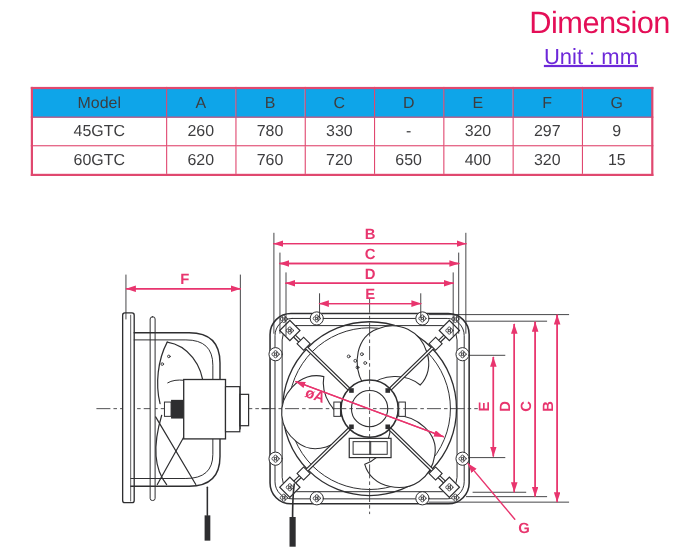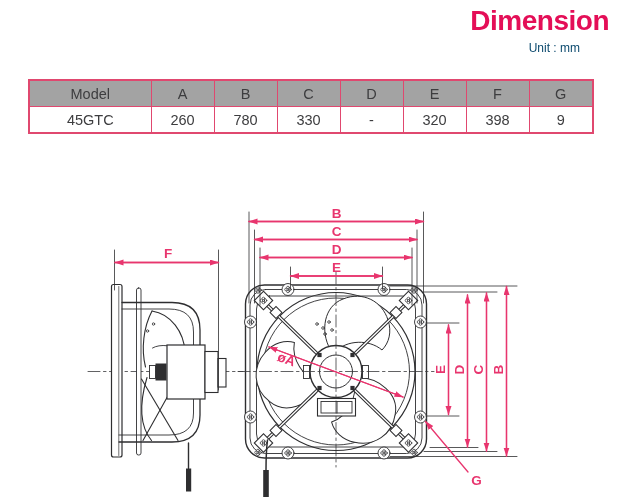--- a/index.html
+++ b/index.html
@@ -2,36 +2,36 @@
 <html><head>
 <meta charset="utf-8">
 <style>
   html,body{margin:0;padding:0;}
   body{
     width:621px;height:504px;position:relative;background:#fff;overflow:hidden;
     font-family:"Liberation Sans",sans-serif;
   }
   .title{
     position:absolute;top:5px;right:12px;
-    font-size:28px;font-weight:bold;color:#e40e57;letter-spacing:-0.5px;
+    font-size:28px;font-weight:normal;color:#e40e57;letter-spacing:-0.5px;
   }
   .unit{
     position:absolute;top:41px;right:41px;
-    font-size:12px;color:#0c4a6e;
+    font-size:20px;color:#6d28d9;text-decoration:underline;
   }
   .dim-table-wrap{position:absolute;left:28px;top:79px;width:564px;}
   table.dim-table{
     border-collapse:collapse;table-layout:fixed;width:564px;
     border:2px solid #e0486f;
   }
   table.dim-table th,table.dim-table td{
     border:1px solid #e0486f;height:25px;text-align:center;vertical-align:middle;
     font-size:14.5px;color:#3d3d3f;padding:0;font-weight:normal;
   }
-  table.dim-table thead th{background:#a3a3a3;}
+  table.dim-table thead th{background:#0ea5e9;}
   .drawing{position:absolute;left:0;top:200px;}
   svg text.pk{
     font-family:"Liberation Sans",sans-serif;font-weight:bold;font-size:13.5px;fill:#e8356e;
   }
 </style>
 </head>
 <body>
 
 <div class="title">Dimension</div>
 <div class="unit">Unit : mm</div>
@@ -61,22 +61,32 @@
       </tr>
     </thead>
     <tbody>
       <tr>
         <td>45GTC</td>
         <td>260</td>
         <td>780</td>
         <td>330</td>
         <td>-</td>
         <td>320</td>
-        <td>398</td>
+        <td>297</td>
         <td>9</td>
+      </tr>
+      <tr>
+        <td>60GTC</td>
+        <td>620</td>
+        <td>760</td>
+        <td>720</td>
+        <td>650</td>
+        <td>400</td>
+        <td>320</td>
+        <td>15</td>
       </tr>
     </tbody>
   </table>
 </div>
 
 <svg class="drawing" width="621" height="304" viewBox="0 200 621 304" xmlns="http://www.w3.org/2000/svg">
   <defs>
     <marker id="ah" markerUnits="userSpaceOnUse" markerWidth="10" markerHeight="8" refX="8.5" refY="3" orient="auto">
       <path d="M0,0 L9,3 L0,6 Z" fill="#e8356e"></path>
     </marker>

